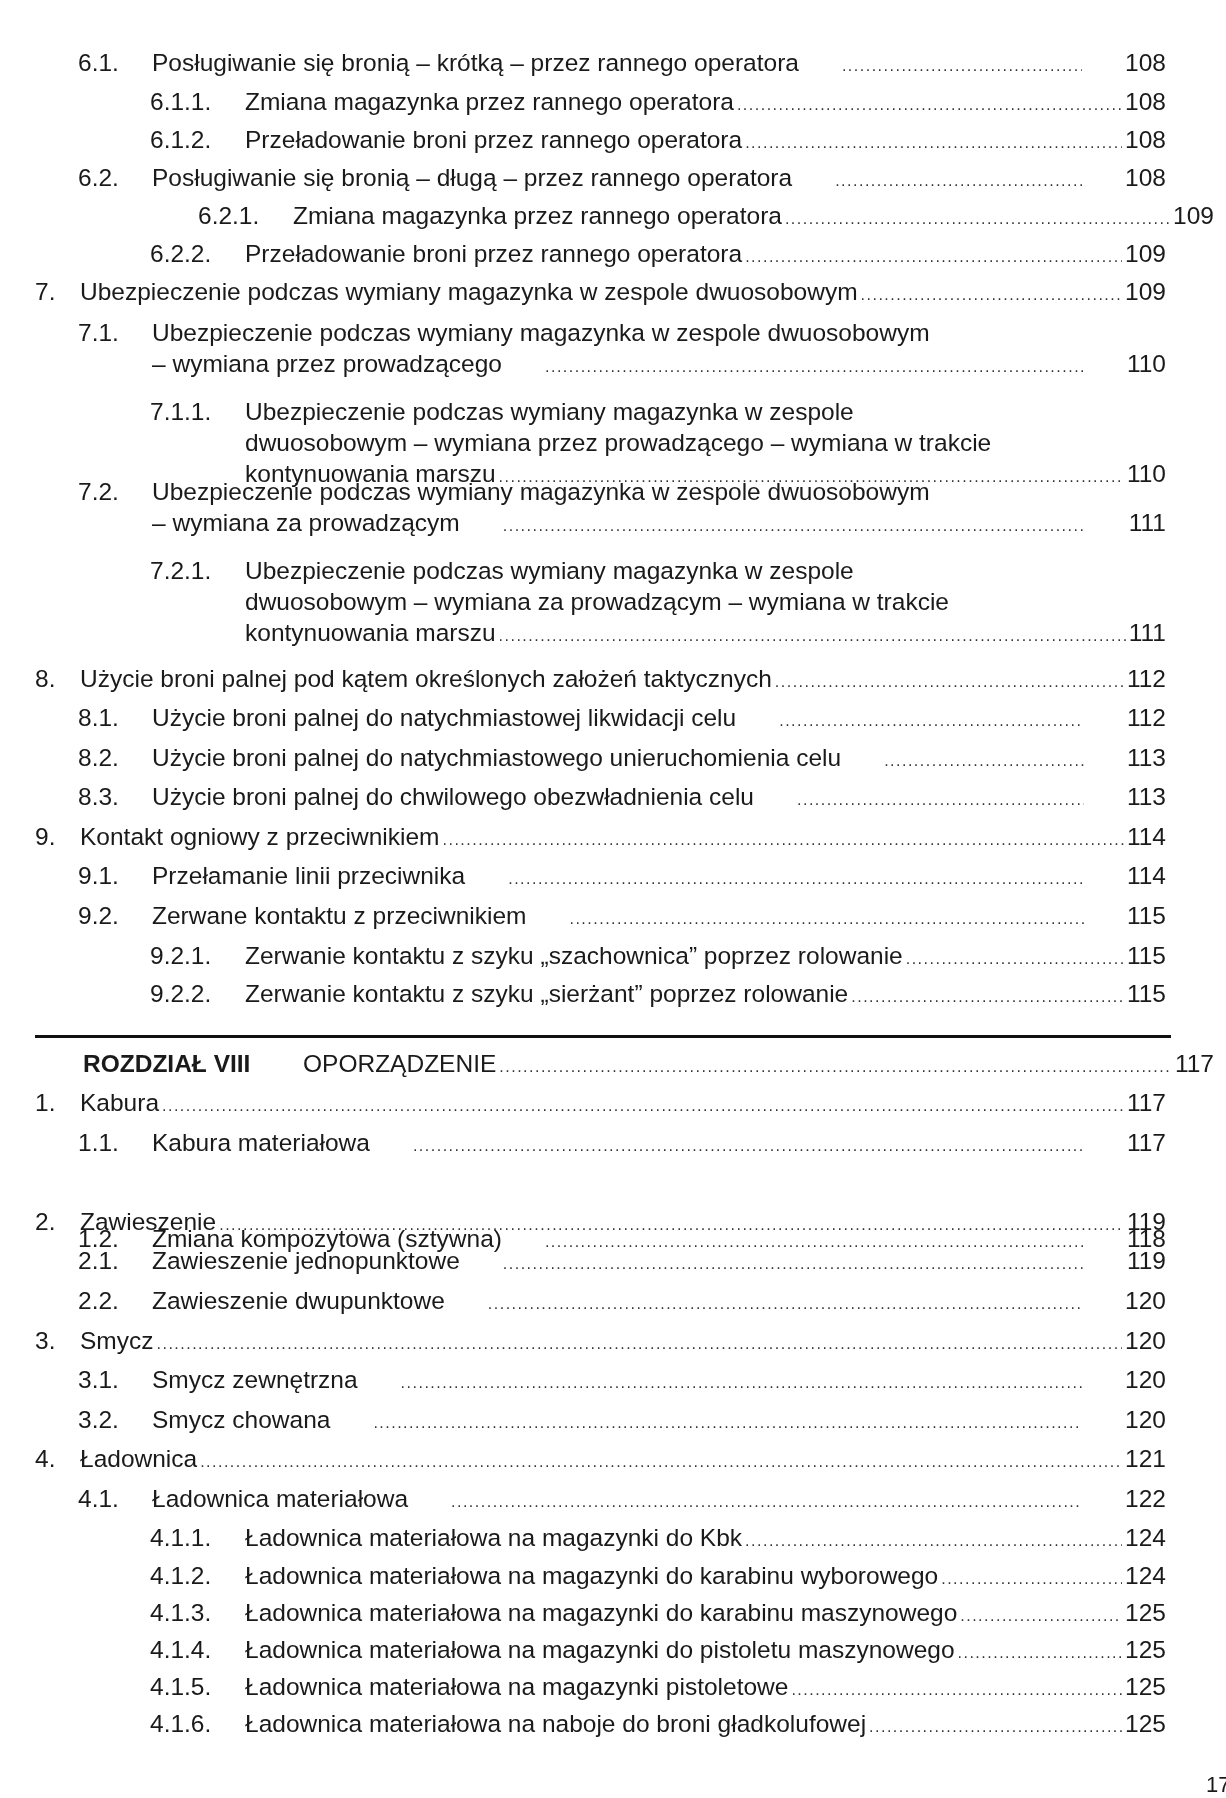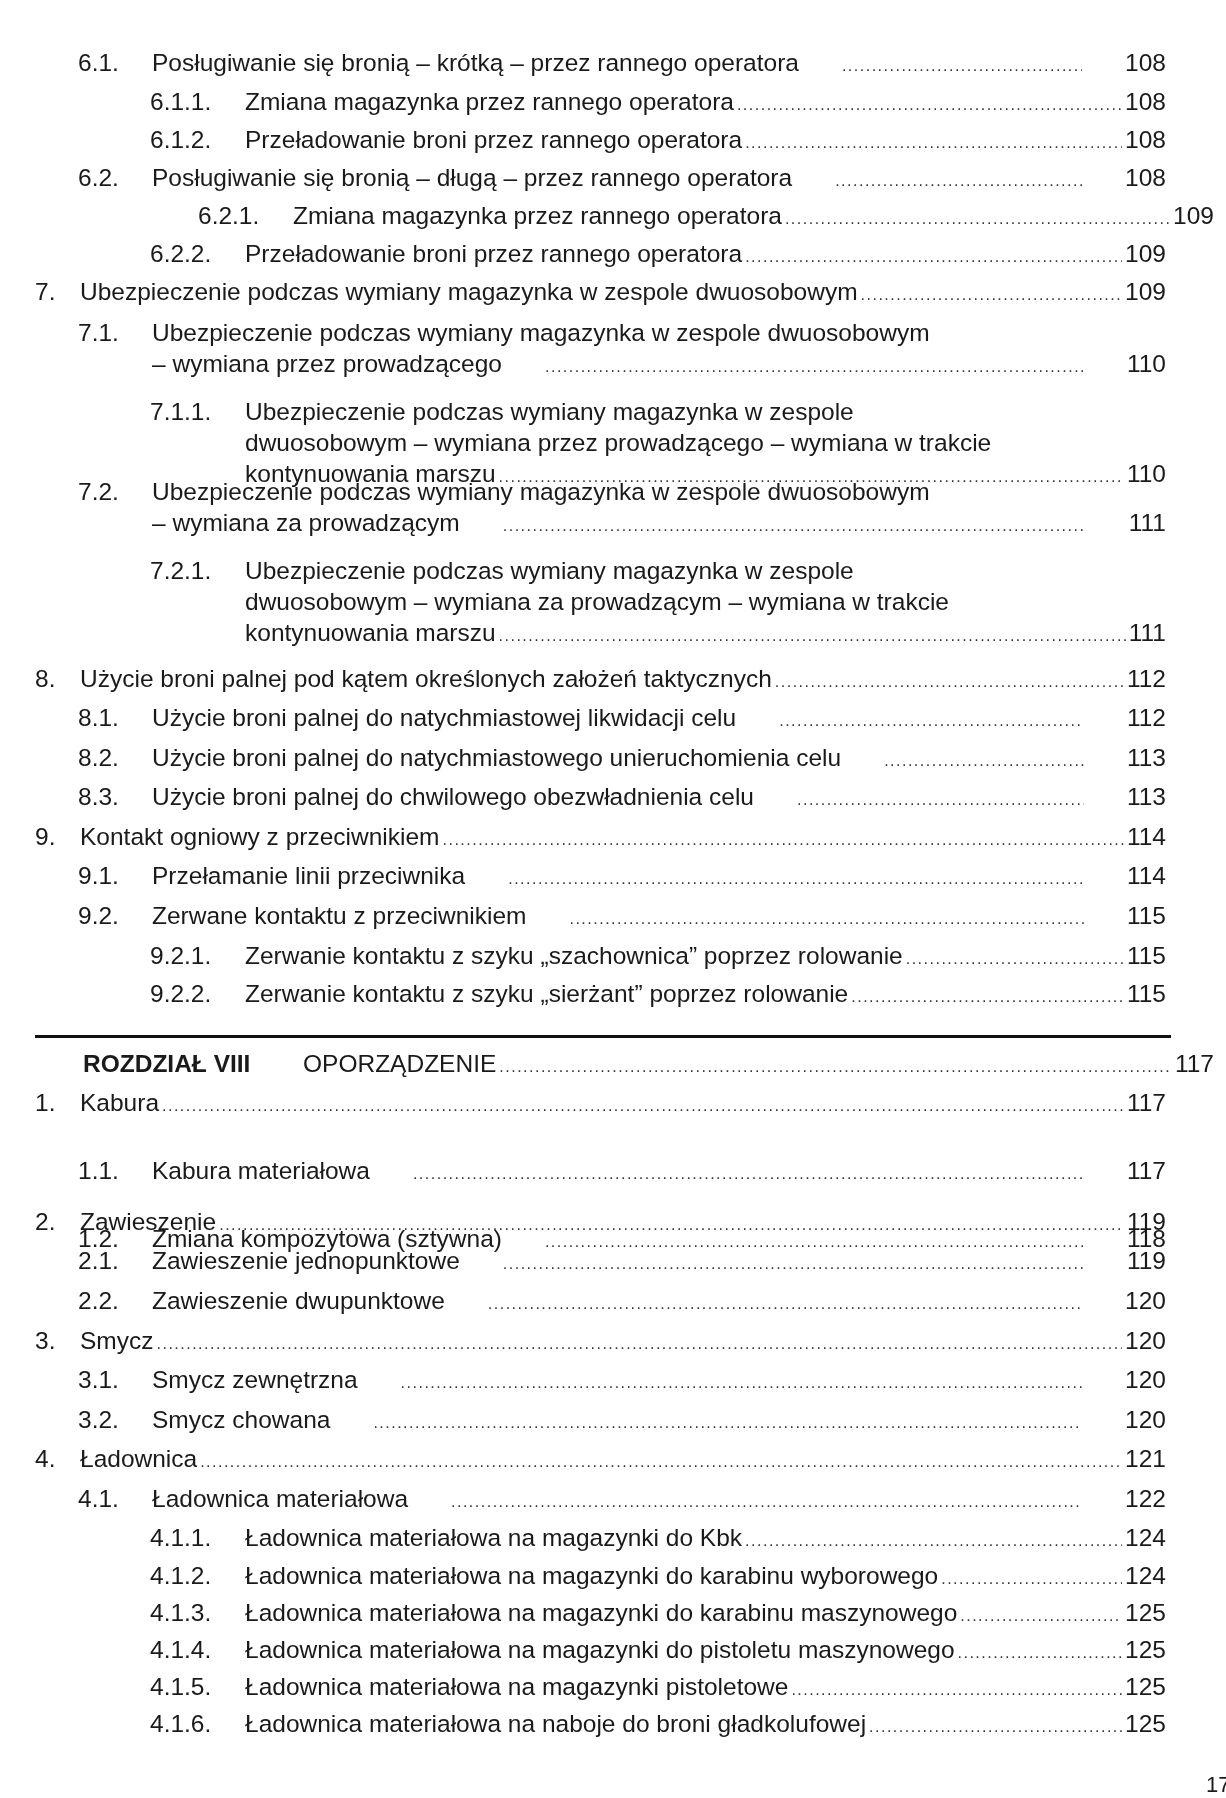--- a/index.html
+++ b/index.html
@@ -215,21 +215,21 @@
       </span>
     </div>
     <div class="line l1" style="top: 1087px;">
       <span class="num">1.</span>
       <span class="txt">
         <span class="t">Kabura</span>
         <span class="dots"></span>
         <span class="p">117</span>
       </span>
     </div>
-    <div class="line l2" style="top: 1155px;">
+    <div class="line l2" style="top: 1127px;">
       <span class="num">1.1.</span>
       <span class="txt">
         <span class="t">Kabura materiałowa</span>
         <span class="dots"></span>
         <span class="p">117</span>
       </span>
     </div>
     <div class="line l2" style="top: 1223px;">
       <span class="num">1.2.</span>
       <span class="txt">

